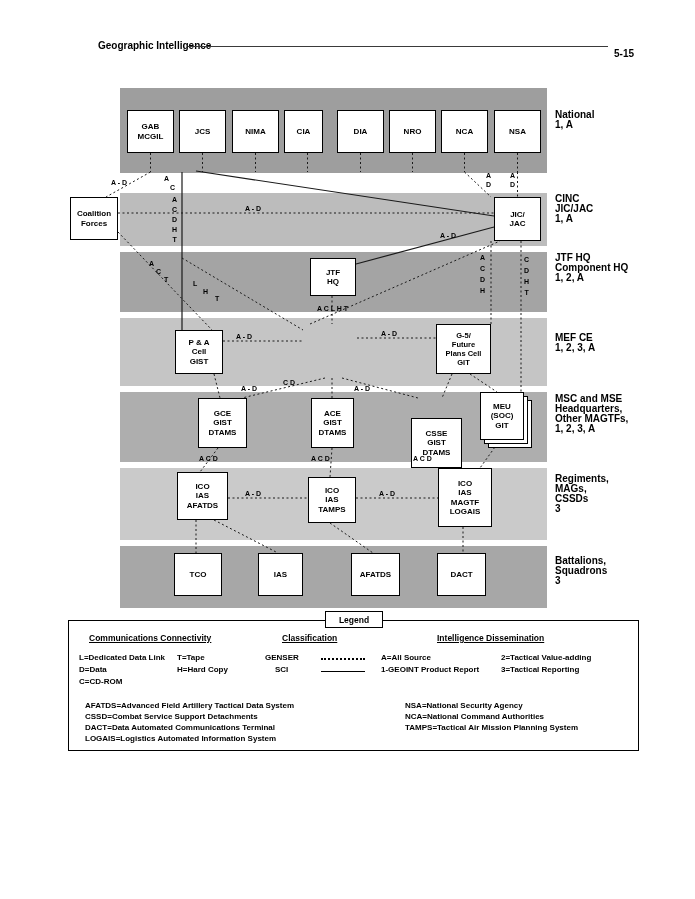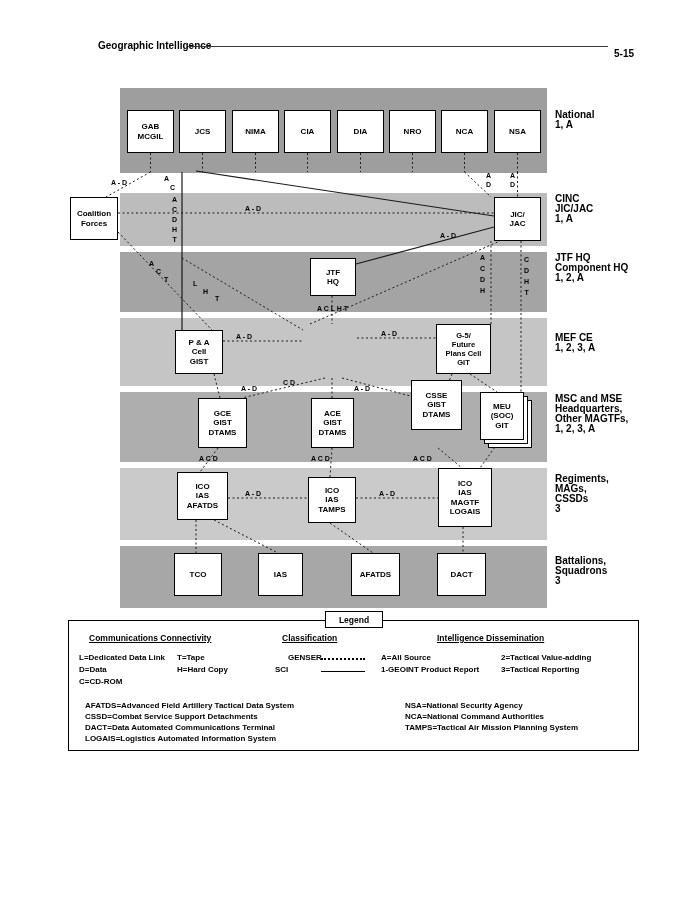--- a/index.html
+++ b/index.html
@@ -113,21 +113,21 @@
       <line x1="494" y1="227" x2="356" y2="264"></line>
       <line x1="182" y1="172" x2="182" y2="330"></line>
     </g>
   </svg>
 
 
   <div class="box" style="left:127px;top:110px;width:47px;height:43px">GAB
 MCGIL</div>
   <div class="box" style="left:179px;top:110px;width:47px;height:43px">JCS</div>
   <div class="box" style="left:232px;top:110px;width:47px;height:43px">NIMA</div>
-  <div class="box" style="left:284px;top:110px;width:47px;height:43px">CIA</div>
+  <div class="box" style="left:284px;top:110px;width:39px;height:43px">CIA</div>
   <div class="box" style="left:337px;top:110px;width:47px;height:43px">DIA</div>
   <div class="box" style="left:389px;top:110px;width:47px;height:43px">NRO</div>
   <div class="box" style="left:441px;top:110px;width:47px;height:43px">NCA</div>
   <div class="box" style="left:494px;top:110px;width:47px;height:43px">NSA</div>
 
   <div class="box" style="left:70px;top:197px;width:48px;height:43px">Coalition
 Forces</div>
   <div class="box" style="left:494px;top:197px;width:47px;height:44px">JIC/
 JAC</div>
   <div class="box" style="left:310px;top:258px;width:46px;height:38px">JTF
@@ -140,21 +140,21 @@
 Future
 Plans Cell
 GIT</div>
 
   <div class="box" style="left:198px;top:398px;width:49px;height:50px">GCE
 GIST
 DTAMS</div>
   <div class="box" style="left:311px;top:398px;width:43px;height:50px">ACE
 GIST
 DTAMS</div>
-  <div class="box" style="left:411px;top:380px;width:51px;height:50px">CSSE
+  <div class="box" style="left:411px;top:418px;width:51px;height:50px">CSSE
 GIST
 DTAMS</div>
   <div class="shadowbox" style="left:488px;top:400px;width:44px;height:48px"></div>
   <div class="shadowbox" style="left:484px;top:396px;width:44px;height:48px"></div>
   <div class="box" style="left:480px;top:392px;width:44px;height:48px">MEU
 (SOC)
 GIT</div>
 
   <div class="box" style="left:177px;top:472px;width:51px;height:48px">ICO
 IAS
@@ -239,21 +239,21 @@
     <span class="lhead" style="left:20px;top:12px">Communications Connectivity</span>
     <span class="lhead" style="left:213px;top:12px">Classification</span>
     <span class="lhead" style="left:368px;top:12px">Intelligence Dissemination</span>
 
     <span class="litem" style="left:10px;top:32px">L=Dedicated Data Link</span>
     <span class="litem" style="left:10px;top:44px">D=Data</span>
     <span class="litem" style="left:10px;top:56px">C=CD-ROM</span>
     <span class="litem" style="left:108px;top:32px">T=Tape</span>
     <span class="litem" style="left:108px;top:44px">H=Hard Copy</span>
 
-    <span class="litem" style="left:219px;top:32px">GENSER</span>
+    <span class="litem" style="left:196px;top:32px">GENSER</span>
     <span class="sampledot" style="left:252px;top:37px"></span>
     <span class="litem" style="left:206px;top:44px">SCI</span>
     <span class="samplesolid" style="left:252px;top:50px"></span>
 
     <span class="litem" style="left:312px;top:32px">A=All Source</span>
     <span class="litem" style="left:312px;top:44px">1-GEOINT Product Report</span>
     <span class="litem" style="left:432px;top:32px">2=Tactical Value-adding</span>
     <span class="litem" style="left:432px;top:44px">3=Tactical Reporting</span>
 
     <span class="litem" style="left:16px;top:80px">AFATDS=Advanced Field Artillery Tactical Data System</span>

